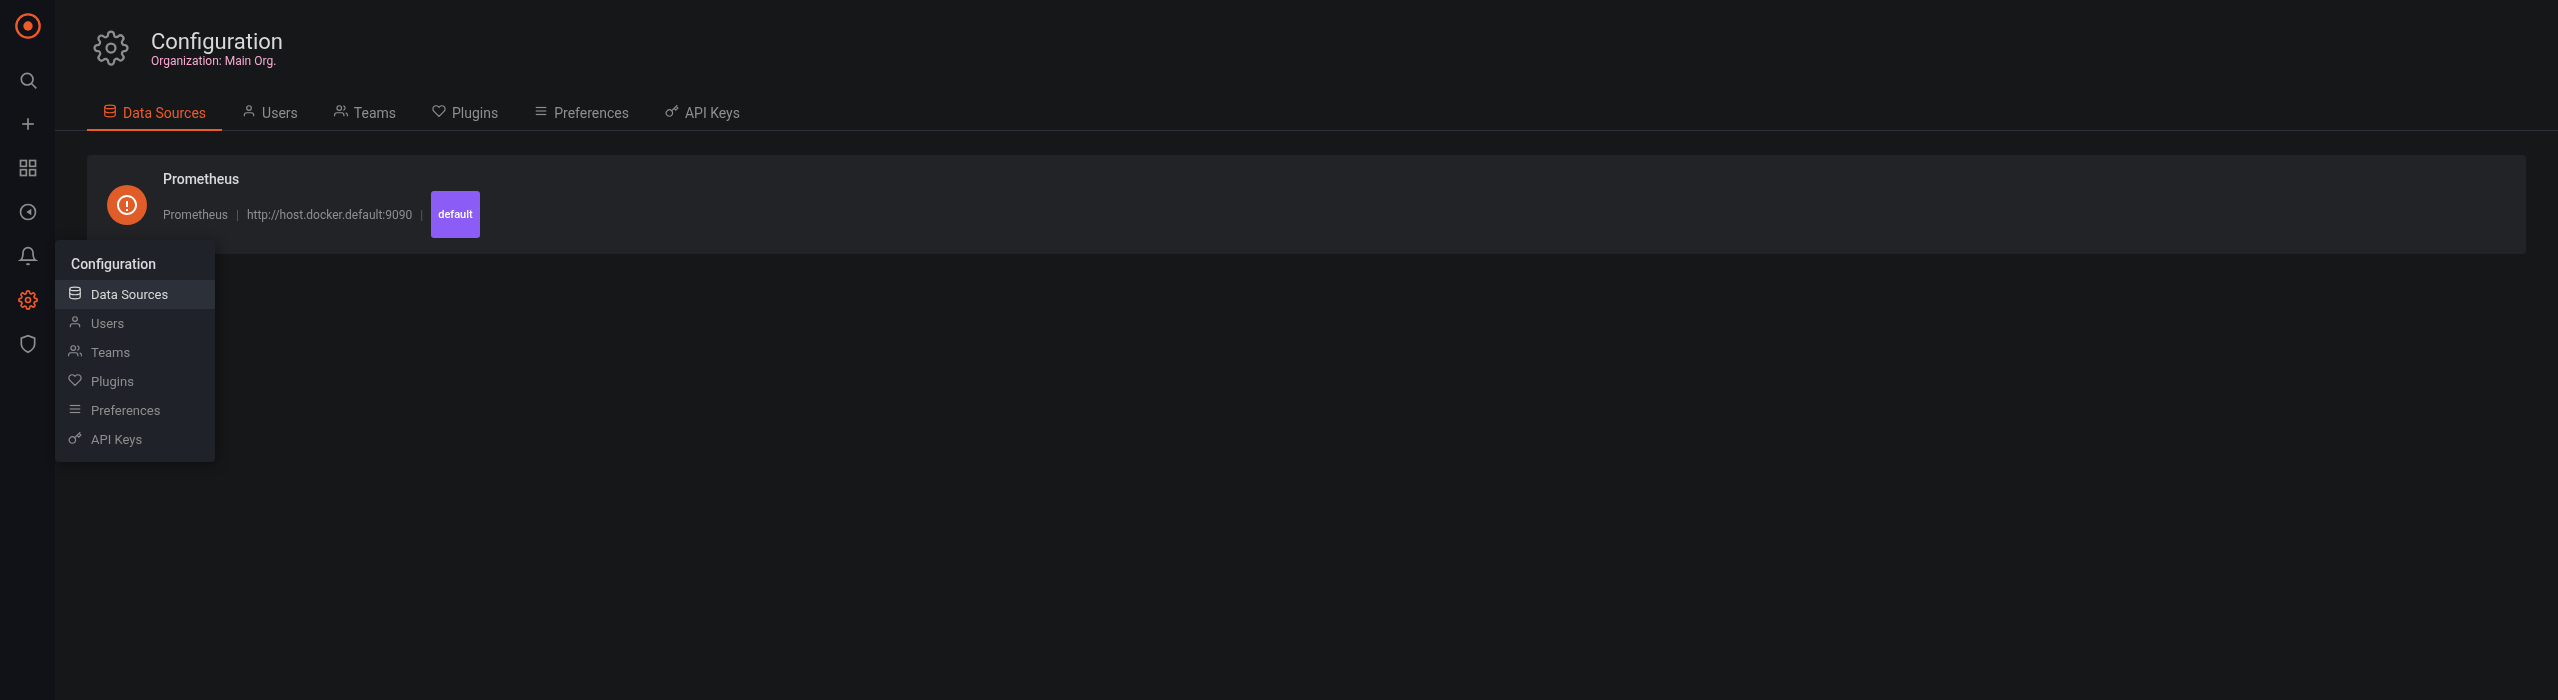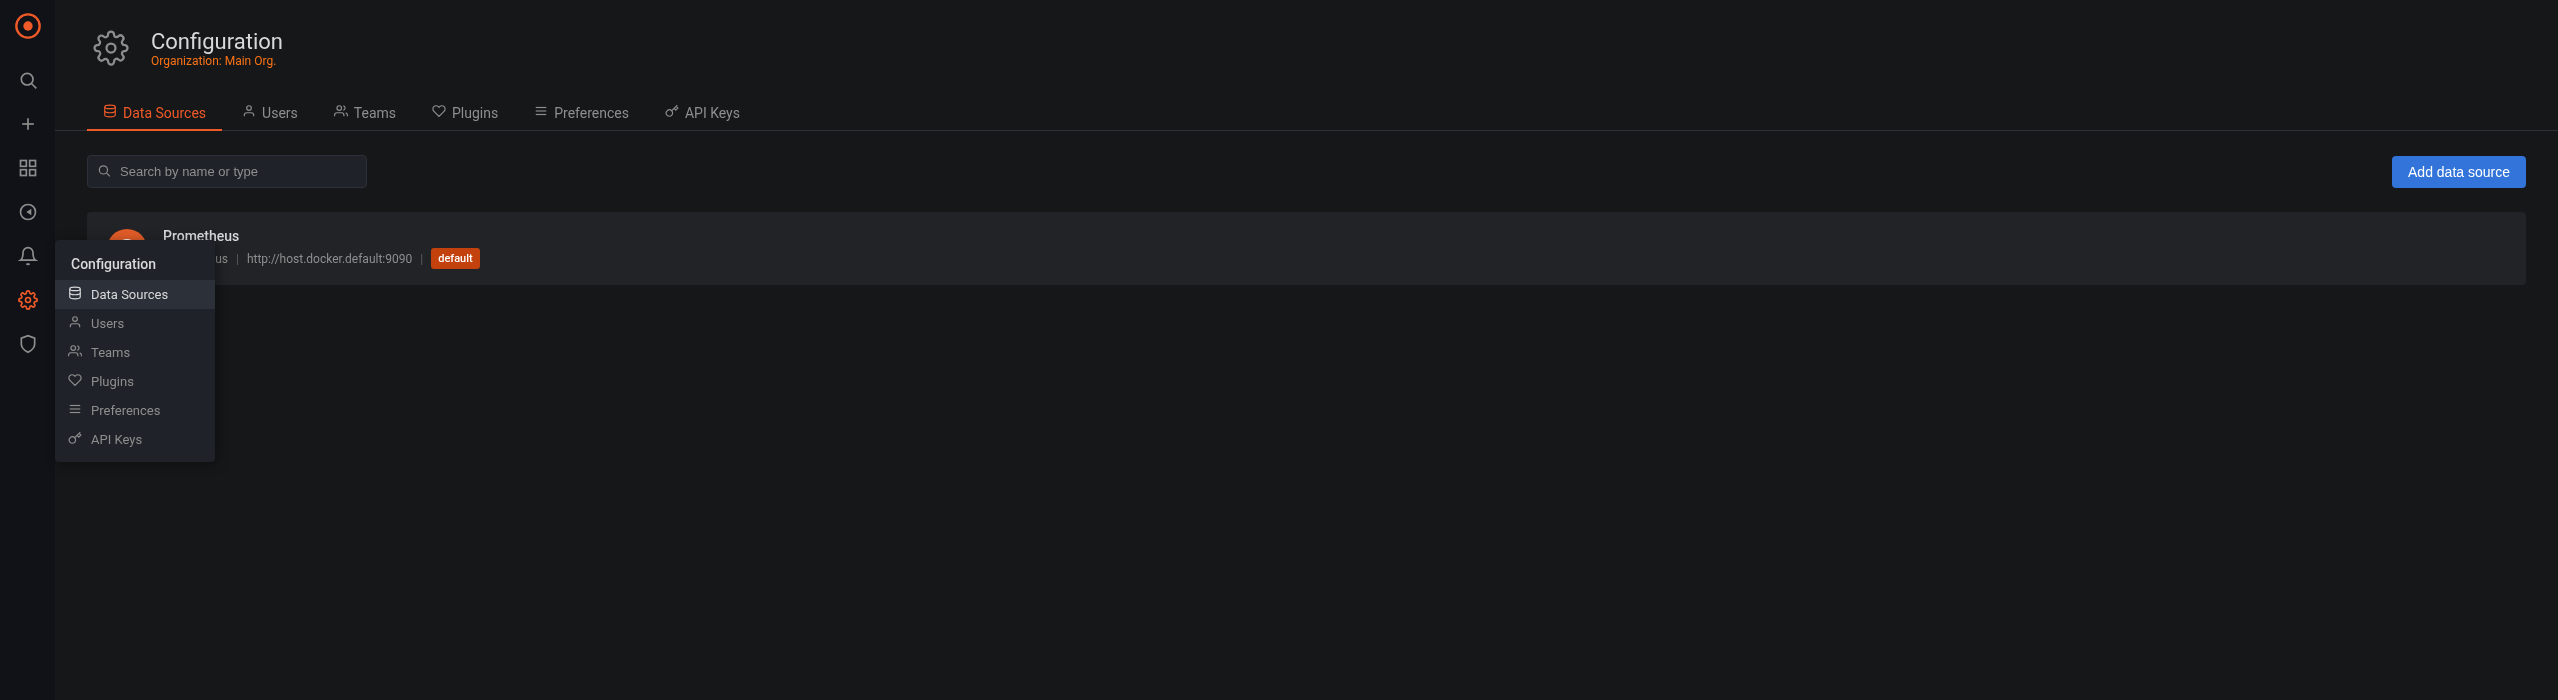--- a/index.html
+++ b/index.html
@@ -123,21 +123,21 @@
     }
 
     .page-header-text h1 {
       font-size: 22px;
       font-weight: 400;
       color: #d8d9da;
     }
 
     .page-header-text p {
       font-size: 12px;
-      color: #f97316;
+      color: #f9a8d4;
     }
 
     
     .tabs {
       display: flex;
       padding: 16px 32px 0 32px;
       border-bottom: 1px solid #2c3038;
       margin-top: 8px;
       gap: 4px;
     }
@@ -261,24 +261,24 @@
       gap: 8px;
       font-size: 12px;
       color: #8e8e8e;
     }
 
     .datasource-meta span.sep {
       color: #5c5c5c;
     }
 
     .default-badge {
-      background-color: #c2410c;
+      background-color: #8b5cf6;
       color: #ffffff;
       font-size: 11px;
-      padding: 4px 7px;
+      padding: 17px 7px;
       border-radius: 3px;
       font-weight: 500;
     }
   </style>
 </head>
 <body>
 
 <nav class="sidebar">
   <div class="sidebar-logo">
     <svg width="28" height="28" viewBox="0 0 24 24" fill="none">
@@ -467,32 +467,20 @@
         <svg width="14" height="14" viewBox="0 0 24 24" fill="none" stroke="currentColor" stroke-width="2">
           <path d="M21 2l-2 2m-7.61 7.61a5.5 5.5 0 1 1-7.778 7.778 5.5 5.5 0 0 1 7.777-7.777zm0 0L15.5 7.5m0 0l3 3L22 7l-3-3m-3.5 3.5L19 4"></path>
         </svg>
       </span>
       <span>API Keys</span>
     </div>
   </div>
 
   <div class="content-area">
 
-    <div class="search-actions">
-      <div class="search-input-wrapper">
-        <span class="search-icon-inner">
-          <svg width="14" height="14" viewBox="0 0 24 24" fill="none" stroke="currentColor" stroke-width="2">
-            <circle cx="11" cy="11" r="7"></circle>
-            <line x1="16.5" y1="16.5" x2="22" y2="22"></line>
-          </svg>
-        </span>
-        <input class="search-input" type="text" placeholder="Search by name or type" style="">
-      </div>
-      <button class="add-btn">Add data source</button>
-    </div>
 
     <div>
       <div class="datasource-card">
         <div class="datasource-logo">
           <svg width="24" height="24" viewBox="0 0 24 24" fill="white">
             <path d="M12 2C6.48 2 2 6.48 2 12s4.48 10 10 10 10-4.48 10-10S17.52 2 12 2zm0 18c-4.42 0-8-3.58-8-8s3.58-8 8-8 8 3.58 8 8-3.58 8-8 8zm-1-4h2v2h-2v-2zm0-8h2v6h-2V8z"></path>
           </svg>
         </div>
         <div class="datasource-info">
           <span class="datasource-name">Prometheus</span>

